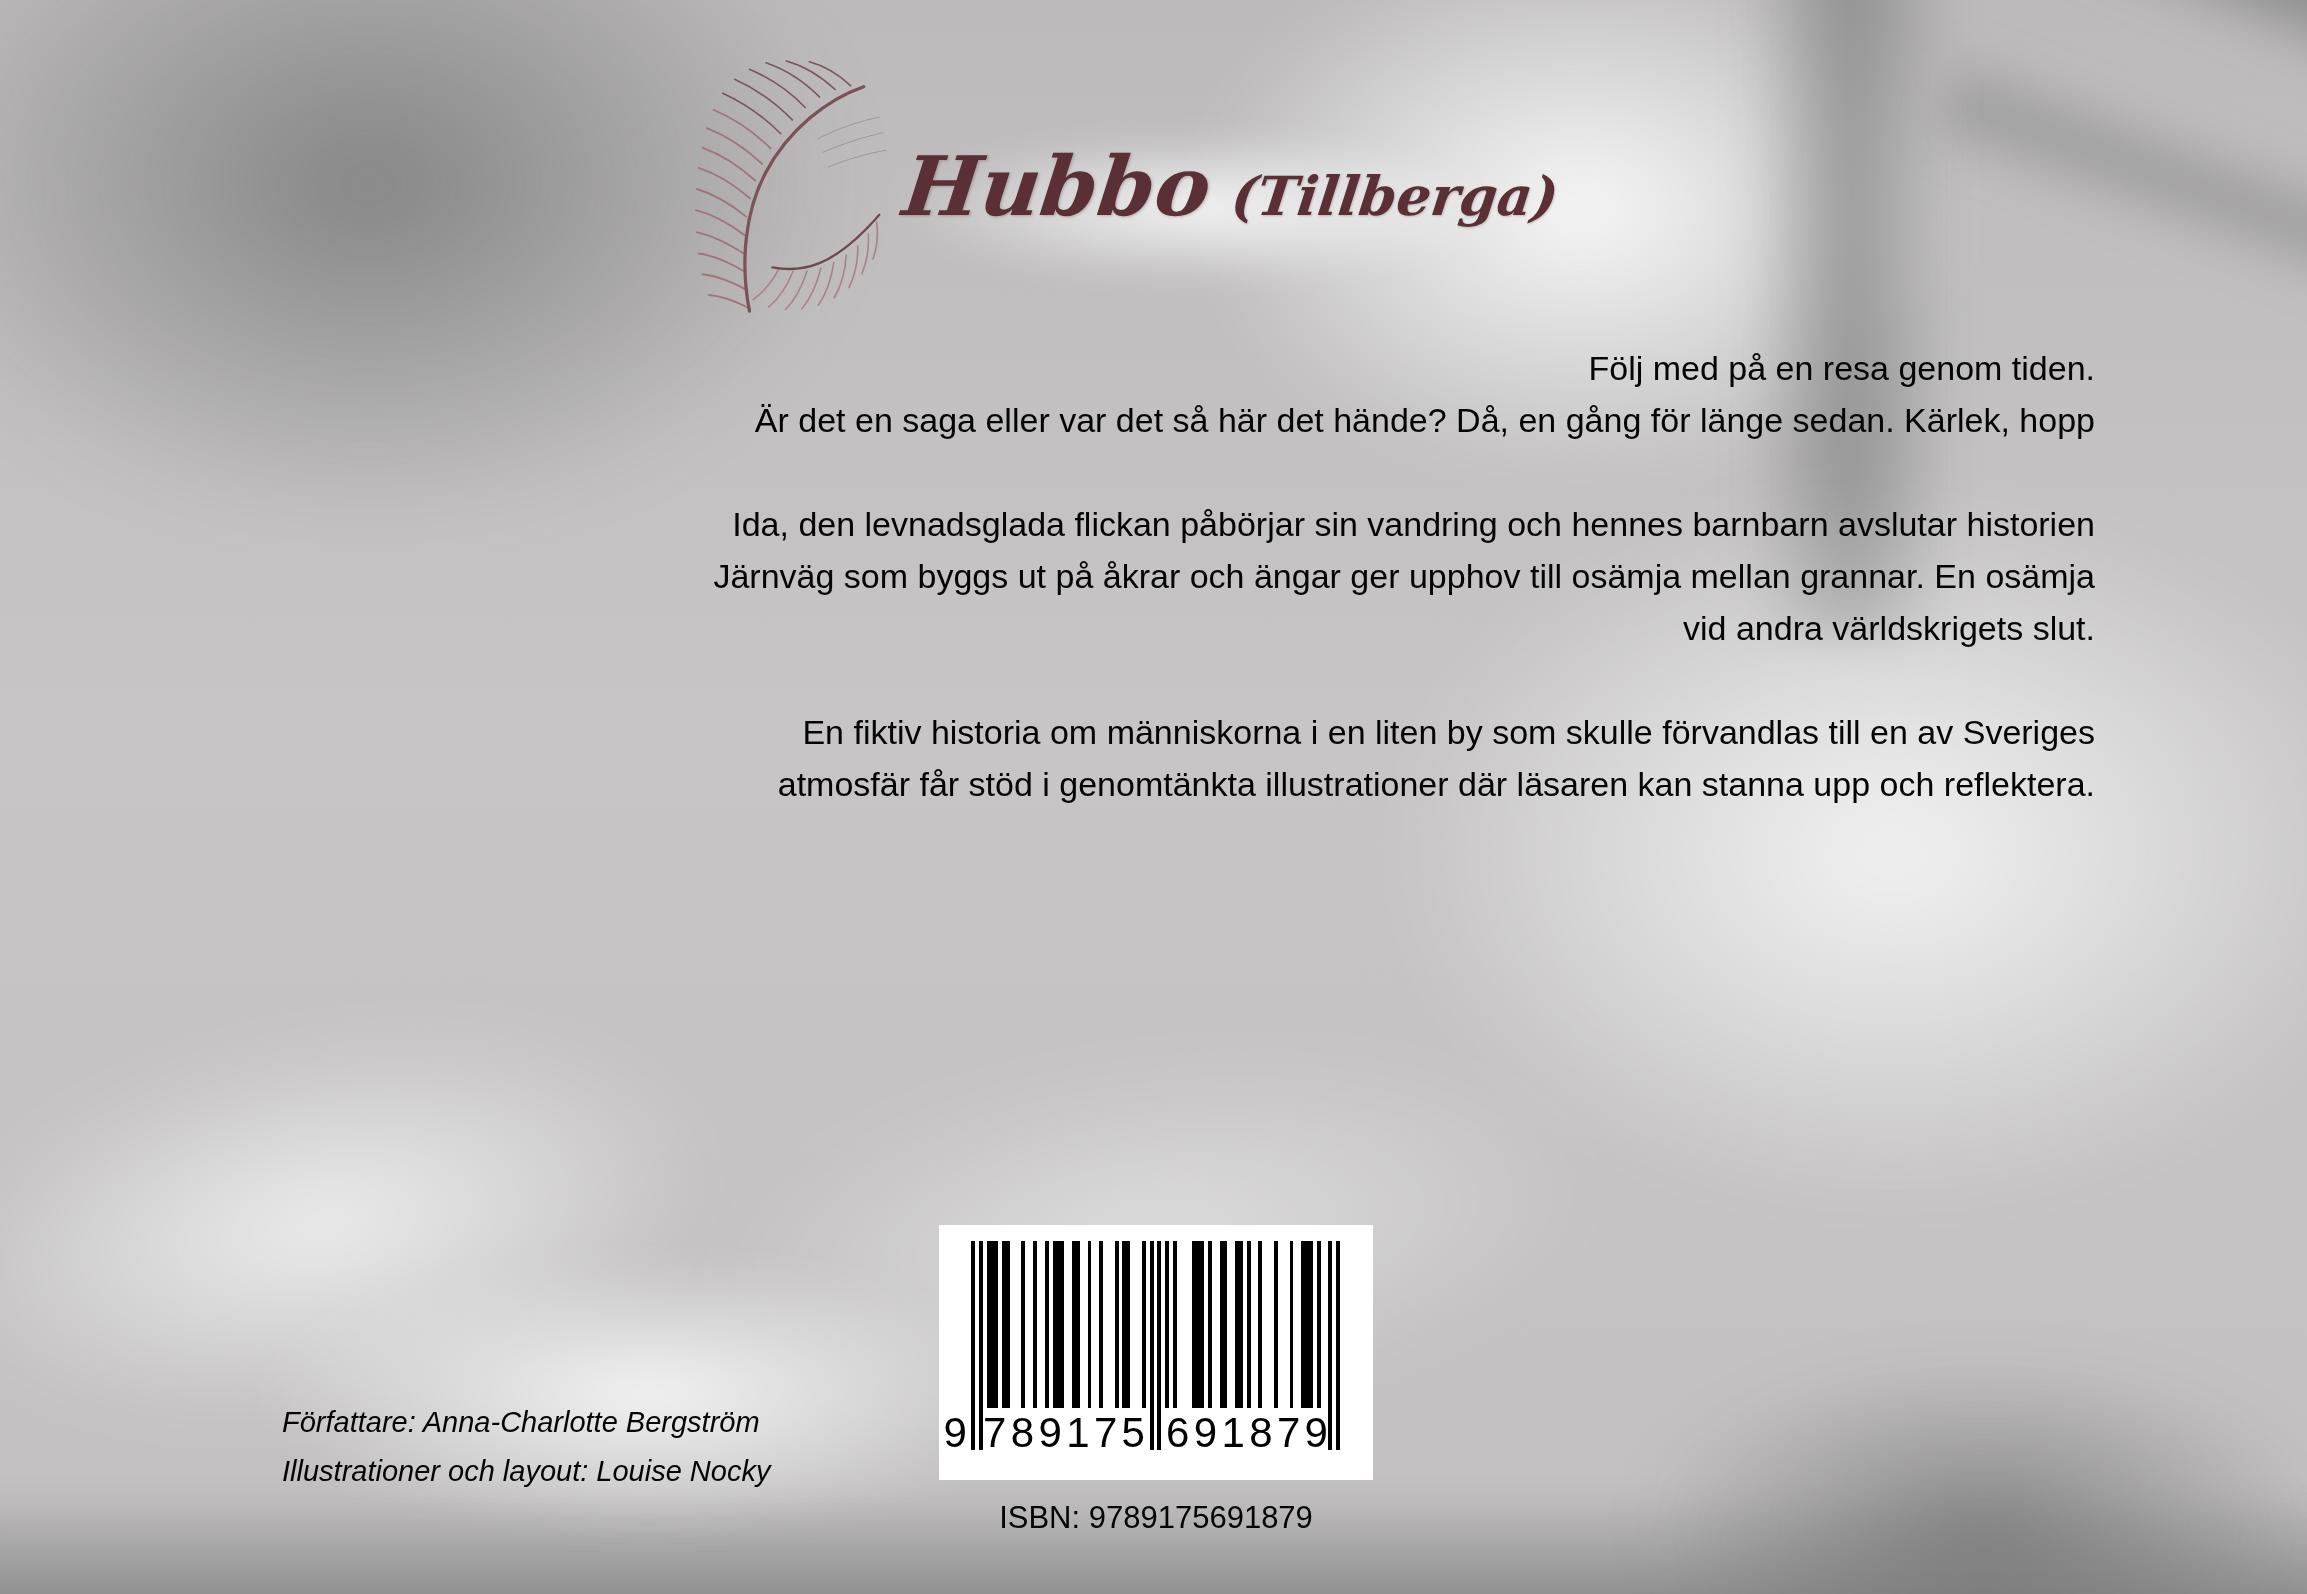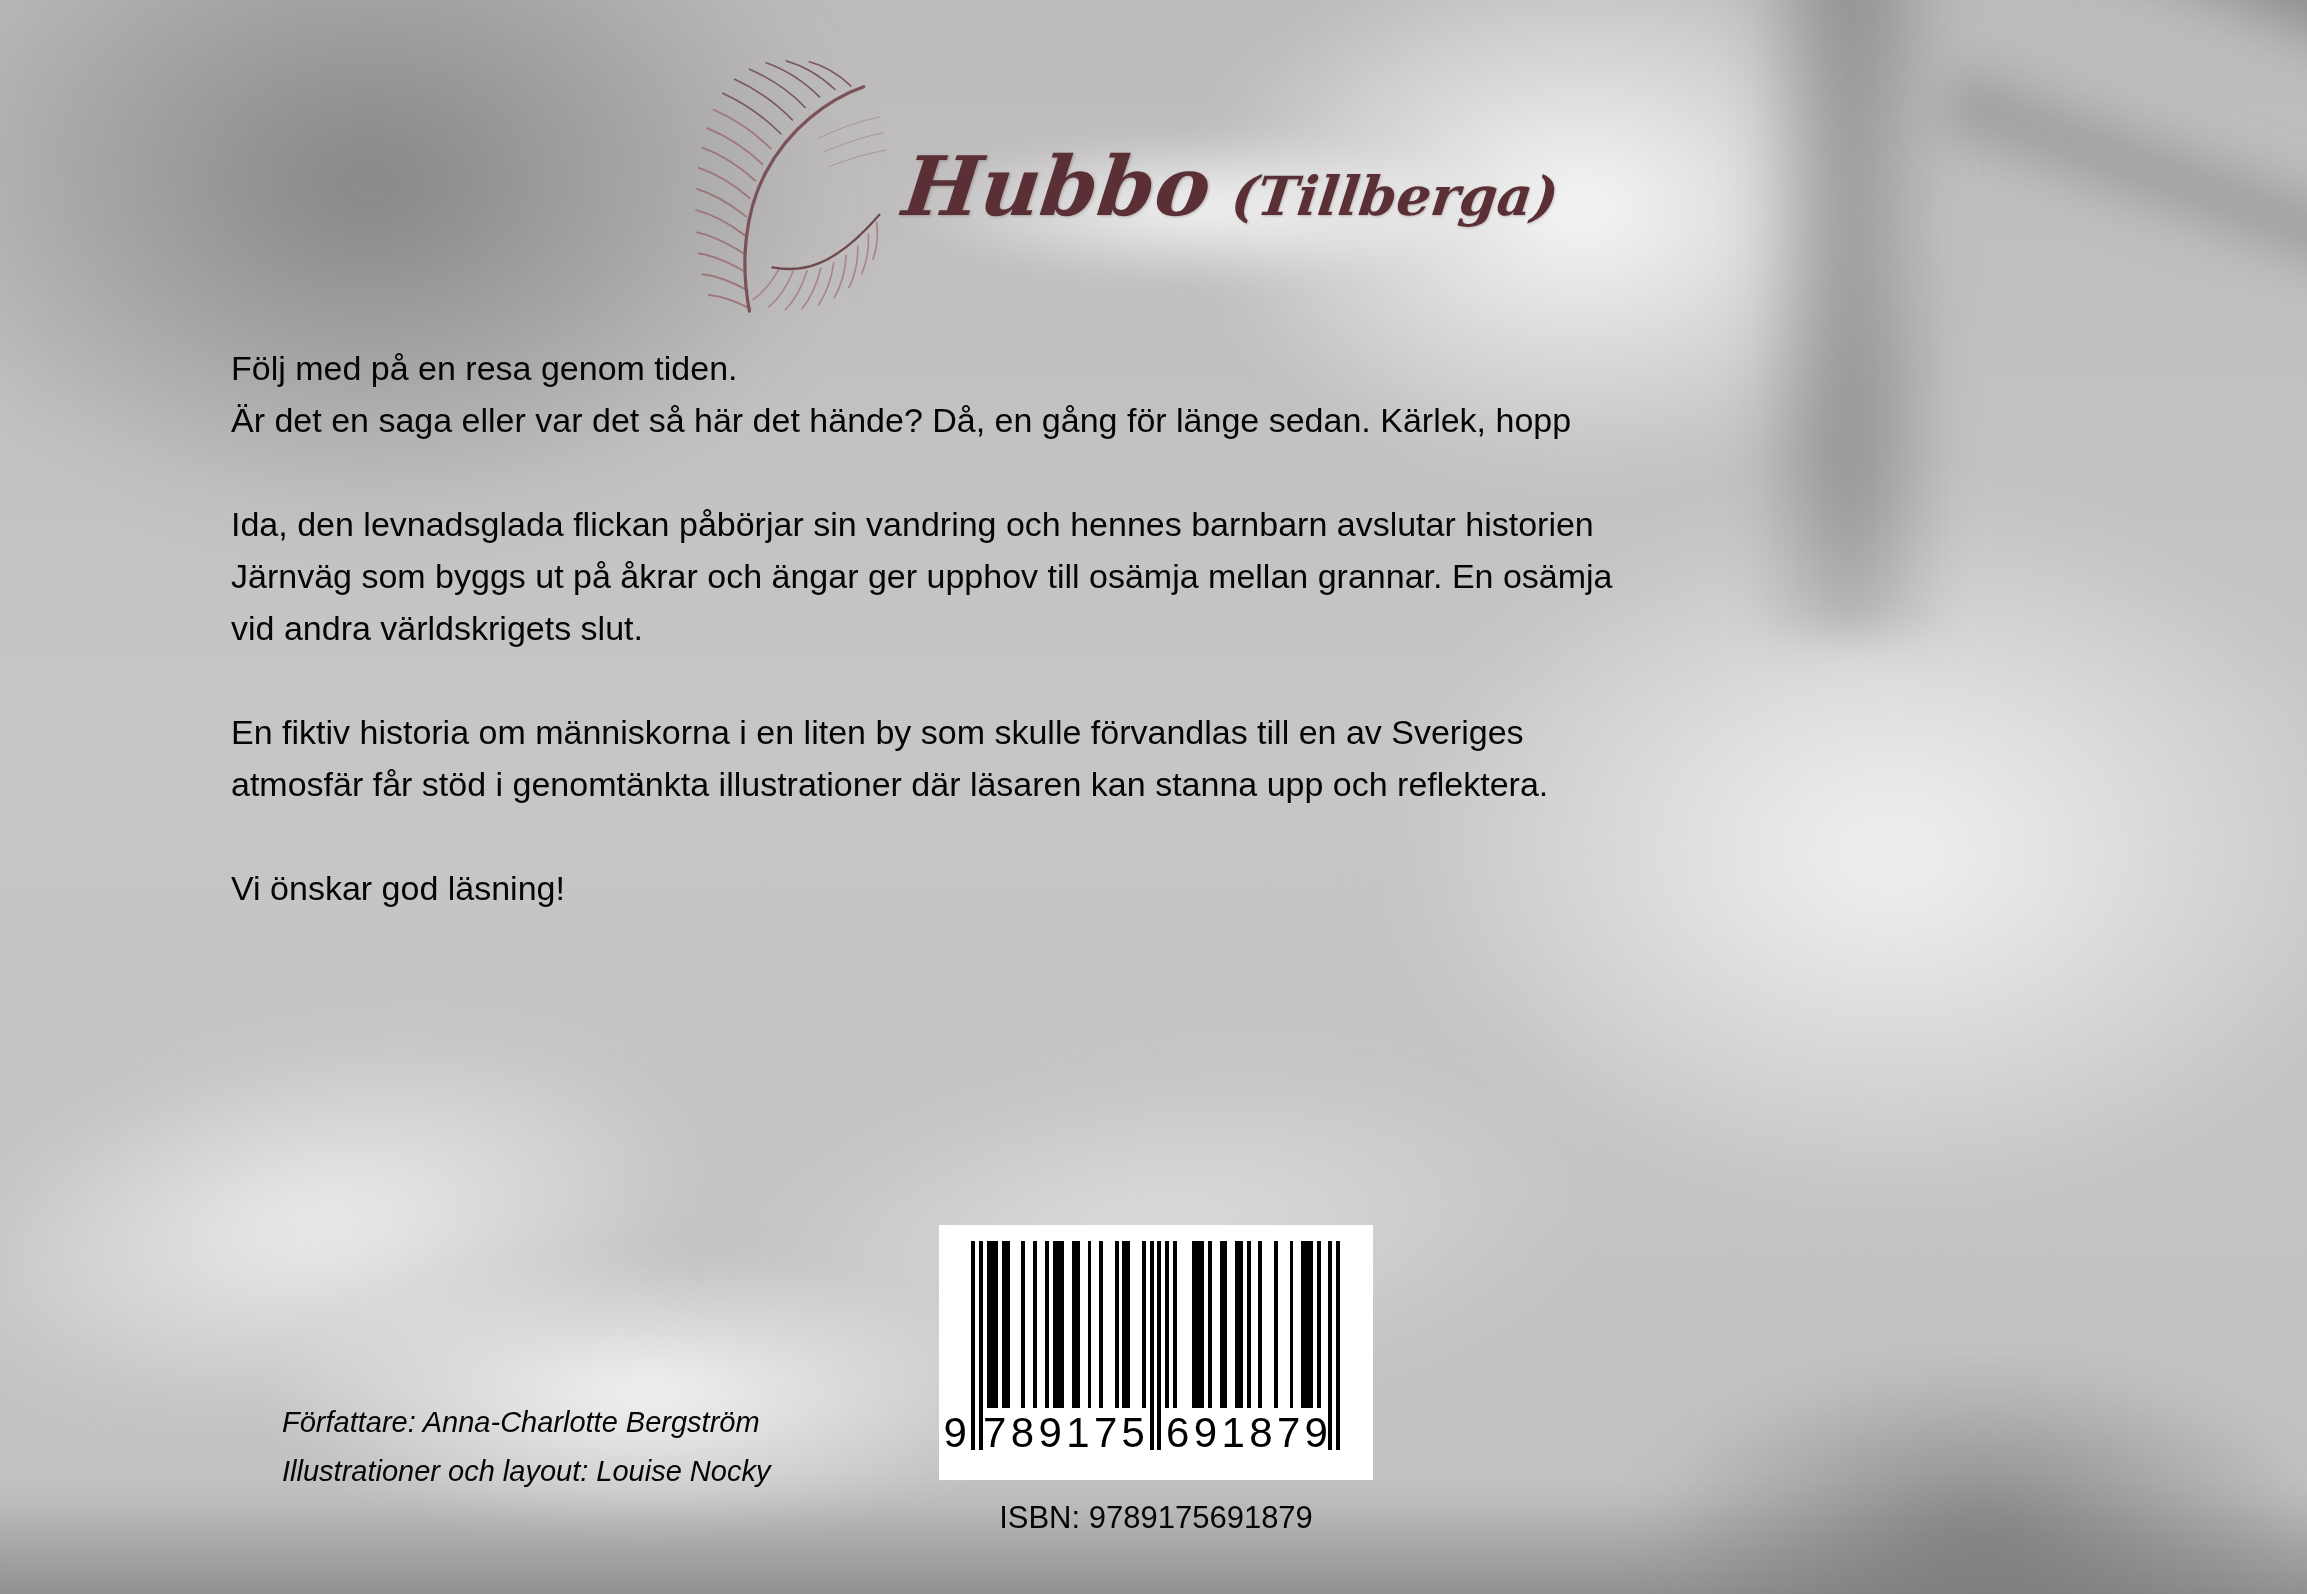--- a/index.html
+++ b/index.html
@@ -36,21 +36,21 @@
   .title-row{position:absolute;left:904px;top:138px;width:692px;height:138px;
              display:flex;align-items:baseline;gap:22px;white-space:nowrap;}
   .title-main{font-family:"DejaVu Serif",serif;font-style:italic;font-weight:700;
               font-size:82px;color:#5a3036;display:inline-block;transform:skewX(-7deg);
               text-shadow:1.4px 1.4px 2.8px rgba(60,30,34,.25);}
   .title-sub{font-family:"DejaVu Serif",serif;font-style:italic;font-weight:700;
              font-size:54px;color:#5a3036;display:inline-block;transform:skewX(-7deg);
              text-shadow:0.9px 0.9px 2.3px rgba(60,30,34,.25);}
   .feather{position:absolute;left:671px;top:60px;width:249px;height:258px;}
   
-  .synopsis{position:absolute;left:231px;top:342px;width:1864px;text-align:left;
+  .synopsis{position:absolute;left:231px;top:342px;width:1864px;text-align:right;
             font-size:34px;line-height:52px;letter-spacing:0;}
   .synopsis .para{margin:0 0 52px 0;}
   .synopsis .line{white-space:nowrap;}
   .closing{margin:0;}
   
   .credits{position:absolute;left:282px;top:1398px;font-style:italic;
            font-size:29px;line-height:49px;white-space:nowrap;}
   
   .barcode-box{position:absolute;left:939px;top:1225px;width:434px;height:255px;background:#ffffff;}
   .barcode-bars{position:absolute;left:32px;top:15.7px;width:369px;height:209px;}
@@ -143,21 +143,20 @@
     </div>
     <div class="para">
       <div class="line">Ida, den levnadsglada flickan påbörjar sin vandring och hennes barnbarn avslutar historien</div>
       <div class="line">Järnväg som byggs ut på åkrar och ängar ger upphov till osämja mellan grannar. En osämja</div>
       <div class="line">vid andra världskrigets slut.</div>
     </div>
     <div class="para">
       <div class="line">En fiktiv historia om människorna i en liten by som skulle förvandlas till en av Sveriges</div>
       <div class="line">atmosfär får stöd i genomtänkta illustrationer där läsaren kan stanna upp och reflektera.</div>
     </div>
-    <div class="closing line">Vi önskar god läsning!</div>
   </div>
 
   <div class="credits">
     <div>Författare: Anna-Charlotte Bergström</div>
     <div>Illustrationer och layout: Louise Nocky</div>
   </div>
 
   <div class="barcode-box">
     <div class="barcode-bars">
         <div class="bar guard" style="left: 0%; width: 1.05263%;"></div>

